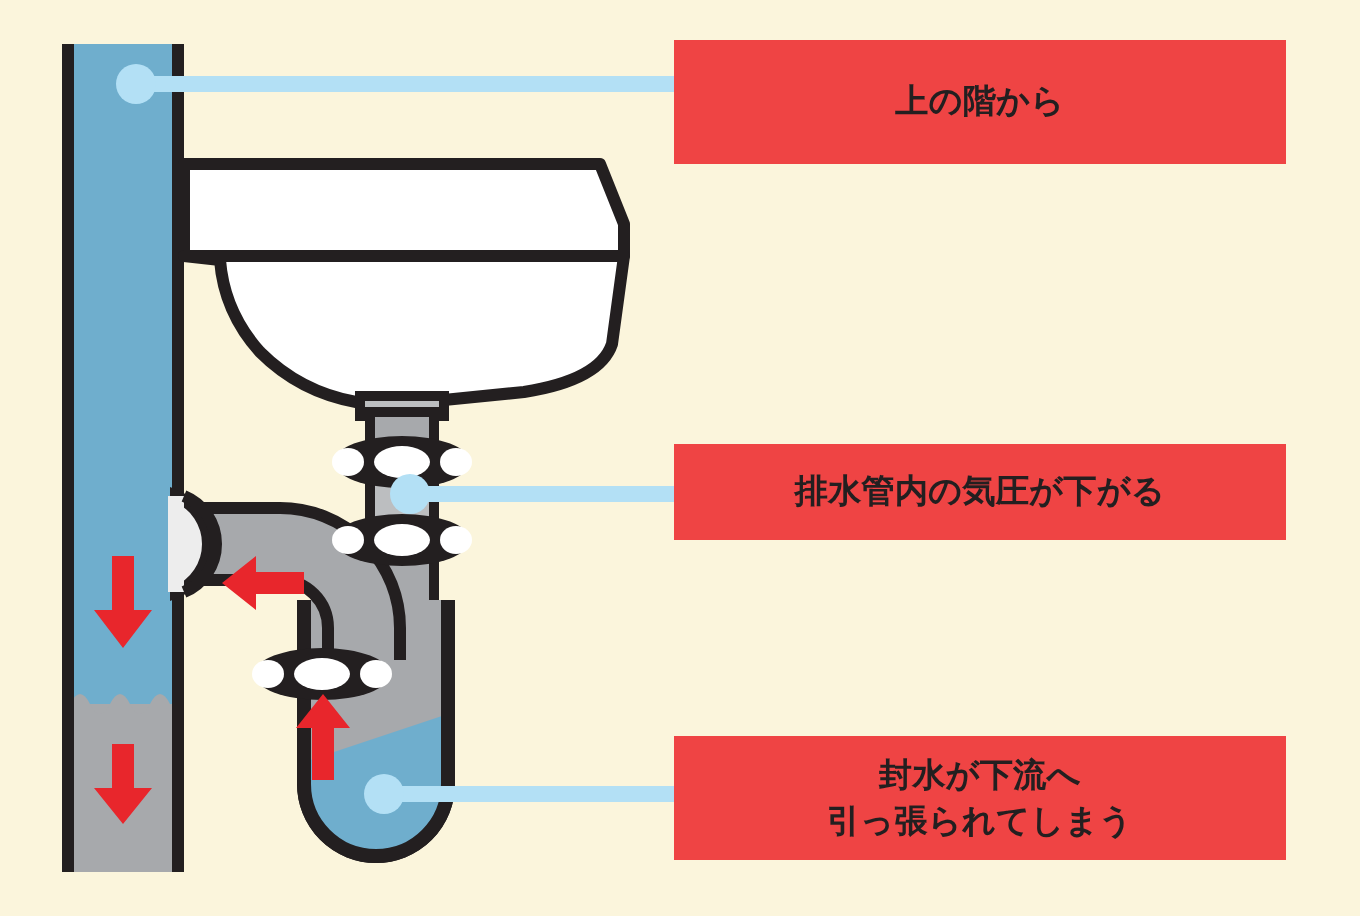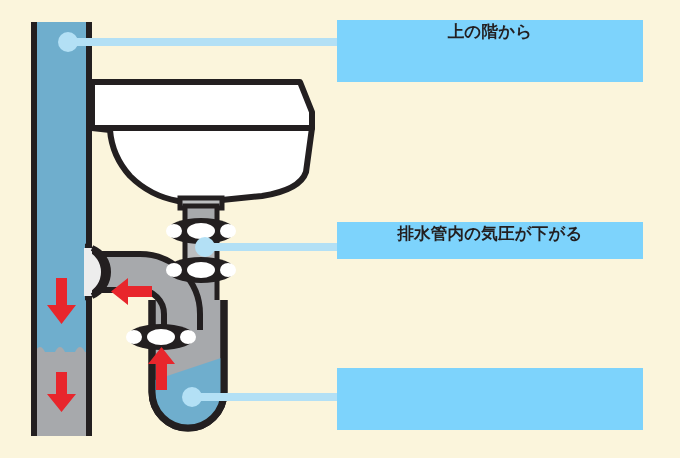--- a/index.html
+++ b/index.html
@@ -20,36 +20,36 @@
   }
   #diagram-svg {
     position: absolute;
     left: 0;
     top: 0;
     width: 680px;
     height: 458px;
   }
   .callout {
     position: absolute;
-    background: #7dd3fc;
+    background: #ef4444;
     color: #231F20;
     font-weight: bold;
     font-size: 16.5px;
     line-height: 1.42;
     text-align: center;
     display: flex;
     flex-direction: column;
     align-items: center;
-    justify-content: space-between;
+    justify-content: center;
     letter-spacing: 0.2px;
     box-sizing: border-box;
   }
   .callout .ln { display: block; white-space: nowrap; }
   #callout-1 { left: 337px; top: 20px; width: 306px; height: 62px; }
-  #callout-2 { left: 337px; top: 222px; width: 306px; height: 37px; }
+  #callout-2 { left: 337px; top: 222px; width: 306px; height: 48px; }
   #callout-3 { left: 337px; top: 368px; width: 306px; height: 62px; }
 </style>
 </head>
 <body>
 
 <div id="stage">
 
   <svg id="diagram-svg" viewBox="0 0 680 458">
     <defs>
       <clipPath id="clip-stack">
@@ -155,15 +155,17 @@
 
   <div class="callout" id="callout-1">
     <span class="ln">上の階から</span>
   </div>
 
   <div class="callout" id="callout-2">
     <span class="ln">排水管内の気圧が下がる</span>
   </div>
 
   <div class="callout" id="callout-3">
+    <span class="ln">封水が下流へ</span>
+    <span class="ln">引っ張られてしまう</span>
   </div>
 
 </div>
 
 </body></html>

